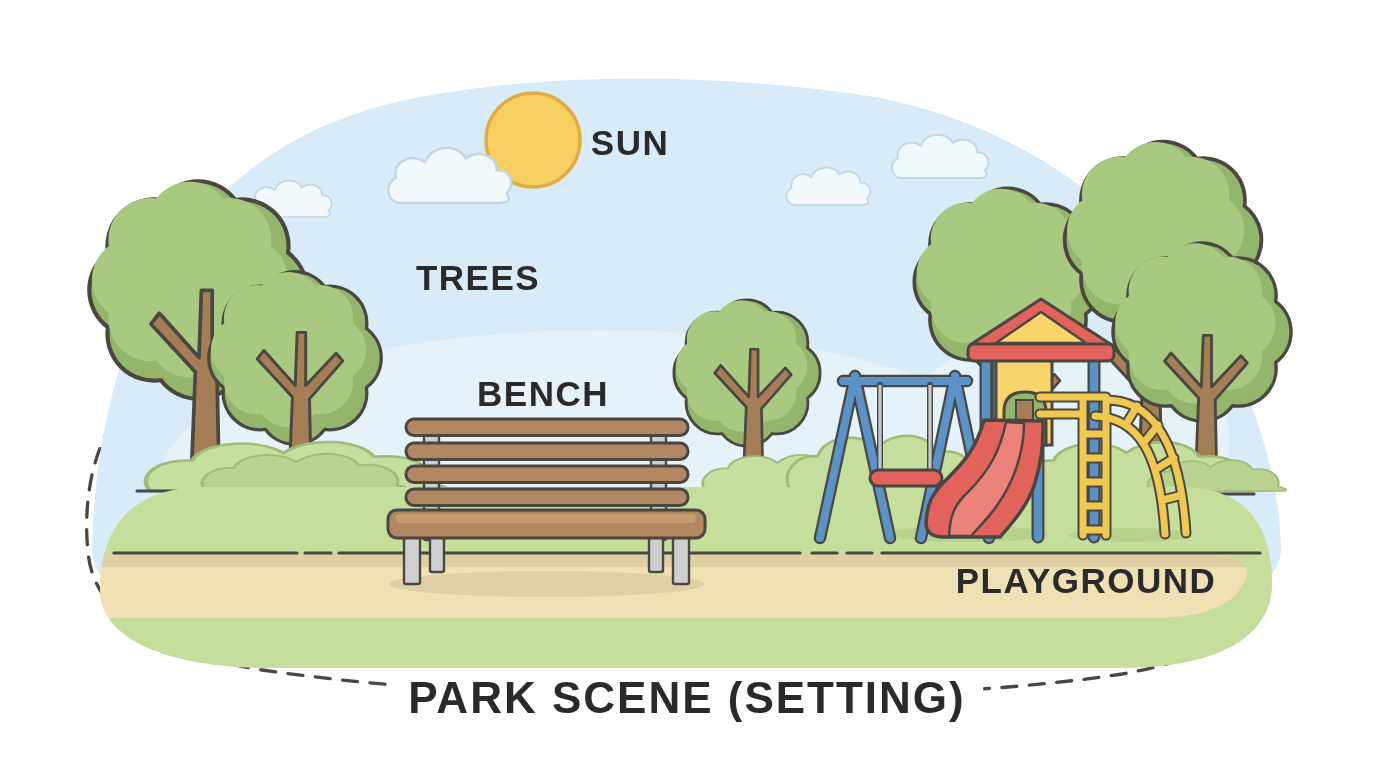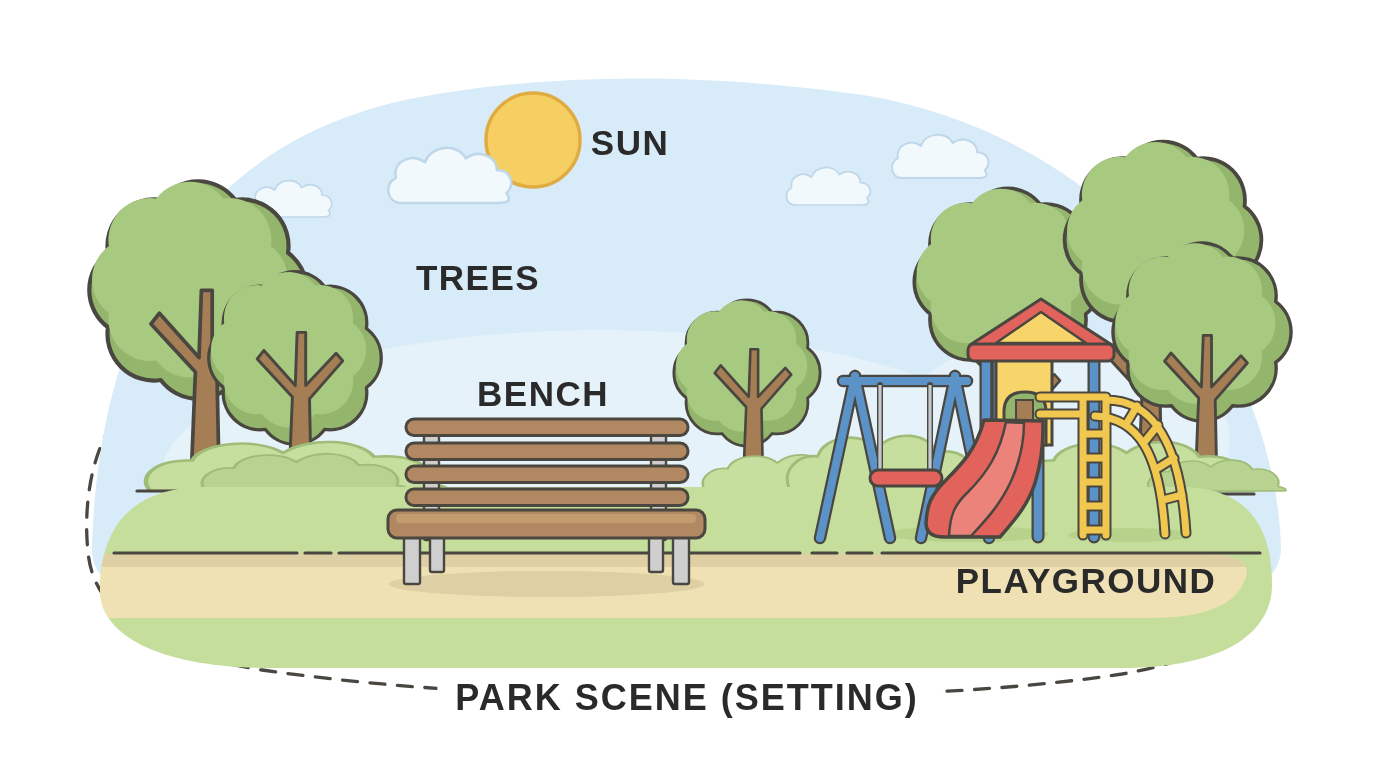--- a/index.html
+++ b/index.html
@@ -1,21 +1,21 @@
 <!DOCTYPE html>
 <html style="--background: #FFFFFF; --outline: #4A4741; --sky: #D7EBF8; --skyLight: #E6F2FA; --cloud: #F2F9FD; --cloudOutline: #BFD7E8; --sun: #F6CF63; --sunOutline: #E0AB41; --canopy: #A8C980; --canopyShade: #93B66C; --trunk: #A67E55; --bushLight: #C6DF9F; --bushDark: #B7D38F; --bushOutline: #9FBC78; --grass: #C5DE9B; --grassShadow: #B7D28A; --sand: #EFE1B3; --sandShade: #DECFA4; --benchWood: #B18861; --benchWoodLight: #C29B6F; --metal: #CFCFCF; --blue: #5B93C9; --rope: #C4C9CE; --red: #E2635B; --redLight: #EC837B; --yellow: #F7D56B; --yellowDeep: #F1C84F; --text: #2A2A2A;"><head>
 <meta charset="utf-8">
 <style>
   html,body{margin:0;padding:0;background:#fff;}
   #stage{position:relative;width:1376px;height:768px;overflow:hidden;background:var(--background,#fff);
          font-family:"Liberation Sans", sans-serif;}
   #scene-svg{position:absolute;left:0;top:0;}
   .label{position:absolute;transform:translate(-50%,-50%);font-weight:600;font-size:35px;
          letter-spacing:1.5px;color:var(--text,#2a2a2a);white-space:nowrap;}
-  .caption{font-size:36px;letter-spacing:2px;background:var(--background,#fff);padding:4px 18px;}
+  .caption{font-size:44px;letter-spacing:2px;background:var(--background,#fff);padding:4px 18px;}
   .trunk{fill:var(--trunk);stroke:var(--outline);stroke-width:3.1;stroke-linejoin:round;}
   .bushL{fill:var(--bushLight);stroke:var(--bushOutline);stroke-width:2.6;stroke-linejoin:round;}
   .bushD{fill:var(--bushDark);stroke:var(--bushOutline);stroke-width:2.6;stroke-linejoin:round;}
   .cloud{fill:var(--cloud);stroke:var(--cloudOutline);stroke-width:2.6;stroke-linejoin:round;}
   .tube-o{fill:none;stroke:var(--outline);stroke-linecap:round;stroke-linejoin:round;}
   .tube-b{fill:none;stroke:var(--blue);stroke-linecap:round;stroke-linejoin:round;}
   .tube-y{fill:none;stroke:var(--yellowDeep);stroke-linecap:round;stroke-linejoin:round;}
   .wood{fill:var(--benchWood);stroke:var(--outline);stroke-width:3;}
   .metal{fill:var(--metal);stroke:var(--outline);stroke-width:2.4;}
   .groundline{stroke:var(--outline);stroke-width:3.2;stroke-linecap:round;}

